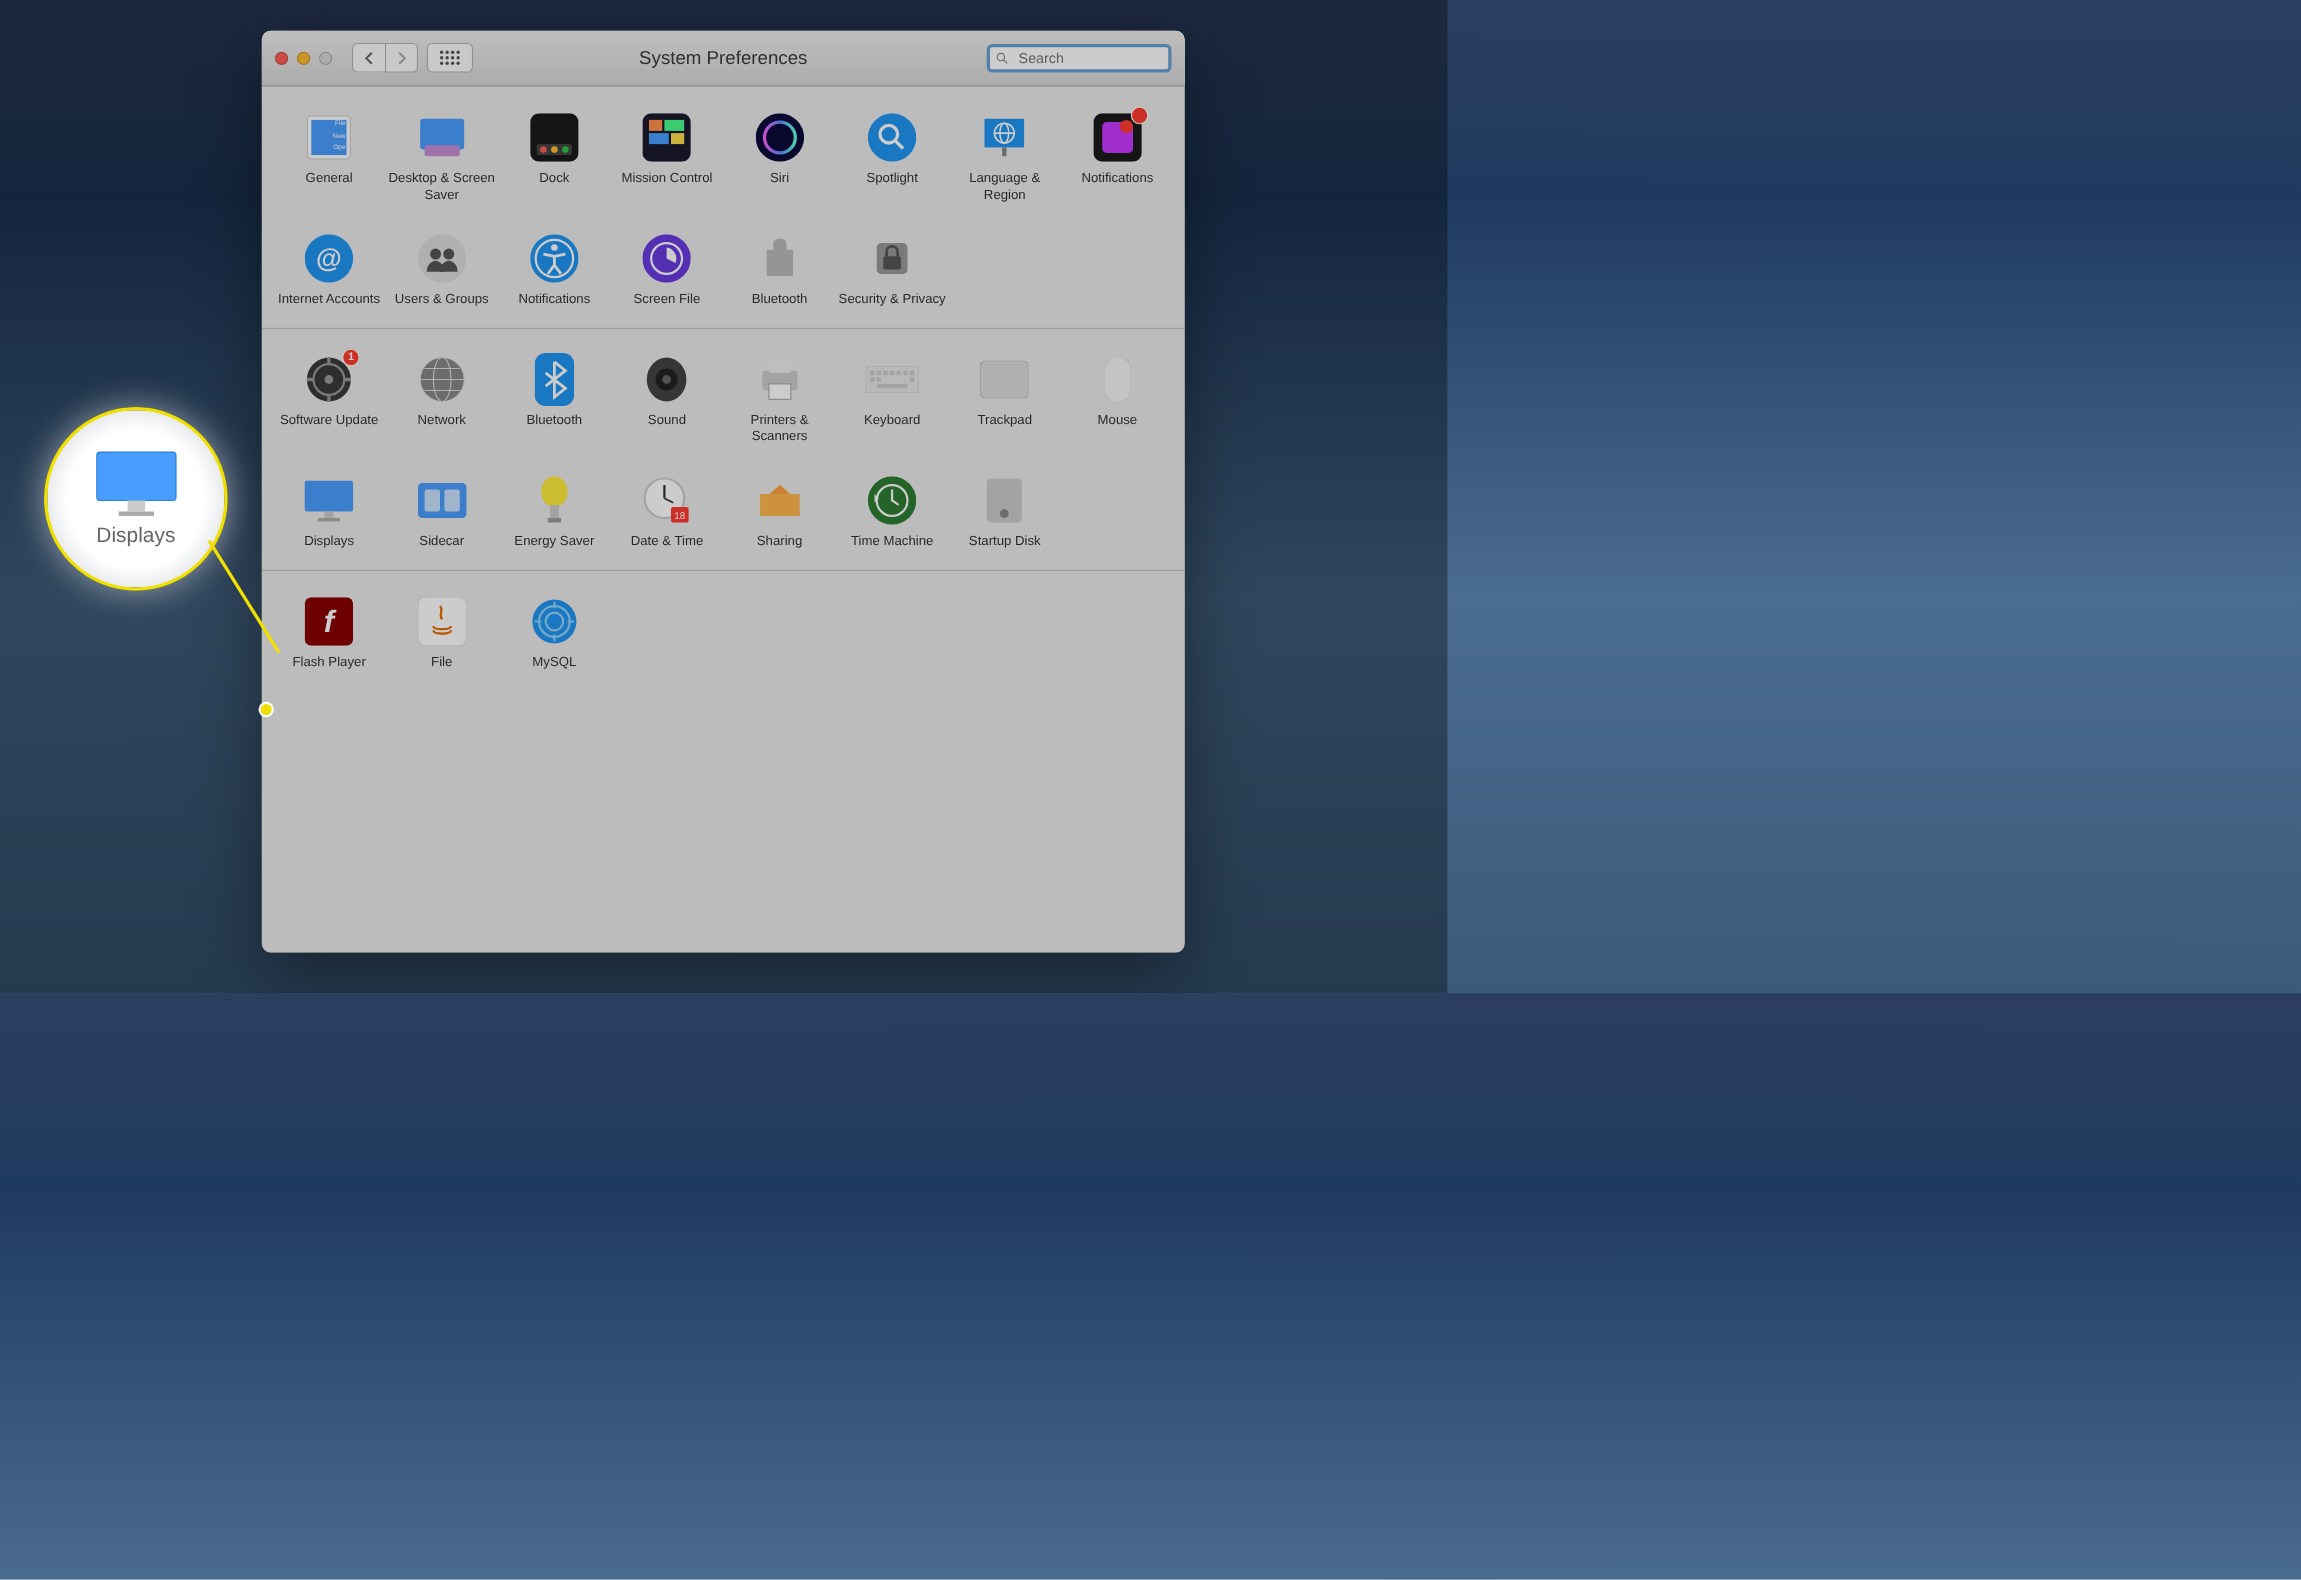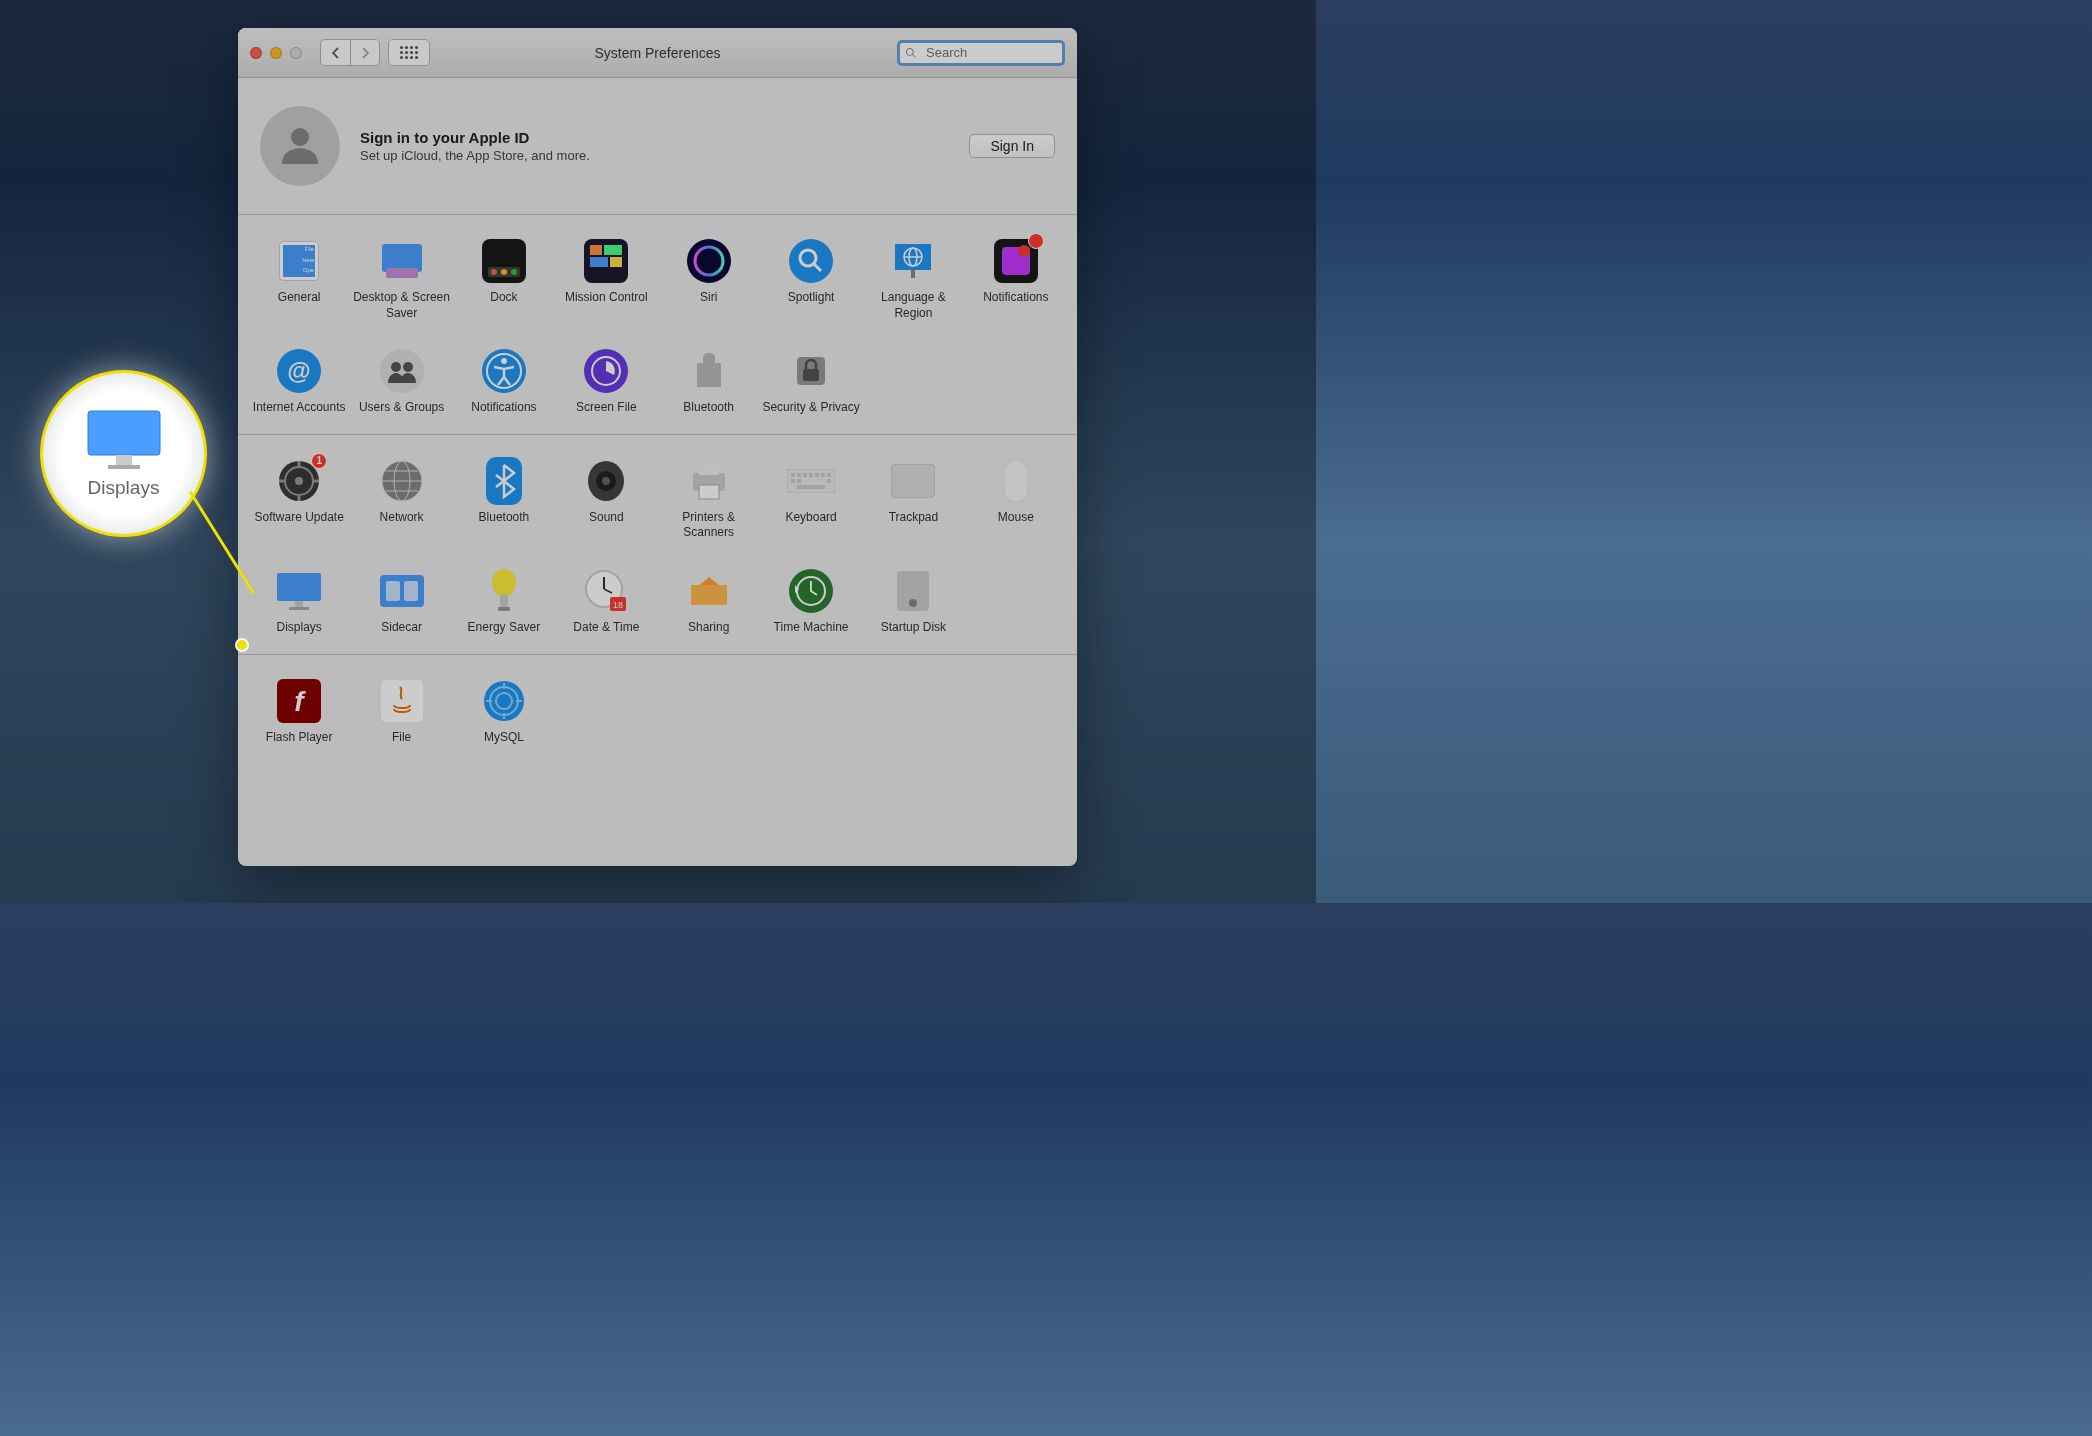--- a/index.html
+++ b/index.html
@@ -60,21 +60,21 @@
     .nav-btn:last-child { border-radius: 0 5px 5px 0; }
     .grid-btn {
       width: 42px; height: 27px; margin-left: 8px;
       background: #fcfcfc; border: 1px solid #b5b5b5; border-radius: 5px;
       display: flex; align-items: center; justify-content: center;
     }
     .grid-dots { display: grid; grid-template-columns: repeat(4,3px); grid-template-rows: repeat(3,3px); gap: 2px; }
     .grid-dots span { background: #555; border-radius: 50%; }
     .title-text {
       position: absolute; left: 50%; transform: translateX(-50%);
-      font-size: 14px; color: #3a3a3a; font-weight: 500;
+      font-size: 17px; color: #3a3a3a; font-weight: 500;
     }
     .search-wrap {
       margin-left: auto;
       position: relative;
     }
     .search-input {
       width: 168px; height: 26px; border: 3px solid #6ca0d8;
       border-radius: 5px; padding: 0 8px 0 26px; font-size: 13px;
       background: #fff; outline: none;
     }
@@ -196,33 +196,20 @@
     <div class="title-text">System Preferences</div>
     <div class="search-wrap">
       <svg class="search-icon-sm" viewBox="0 0 16 16">
           <circle cx="6.5" cy="6.5" r="4.5" stroke="#888" stroke-width="1.4" fill="none"></circle>
           <line x1="10" y1="10" x2="14" y2="14" stroke="#888" stroke-width="1.4"></line>
         </svg>
       <input class="search-input" placeholder="Search" style="">
     </div>
   </div>
 
-  <div class="apple-id-section">
-    <div class="avatar">
-      <svg viewBox="0 0 24 24" fill="#888">
-          <circle cx="12" cy="8" r="4"></circle>
-          <path d="M4 20 C4 15 8 13 12 13 C16 13 20 15 20 20 Z"></path>
-        </svg>
-    </div>
-    <div class="apple-id-text">
-      <h2>Sign in to your Apple ID</h2>
-      <p>Set up iCloud, the App Store, and more.</p>
-    </div>
-    <button class="signin-btn">Sign In</button>
-  </div>
 
   <div class="section-divider"></div>
 
   <div id="grid1" class="pref-grid">
       <div class="pref-item">
         <div class="pref-icon">
           <div style="width:40px;height:40px;background:#fff;border:1px solid #ccc;border-radius:4px;display:grid;grid-template-rows:repeat(3,1fr);padding:3px">
             <div style="background:#4a9eff;font-size:6px;color:#fff;text-align:right;padding:1px">File</div>
             <div style="background:#4a9eff;font-size:6px;color:#fff;text-align:right;padding:1px">New</div>
             <div style="background:#4a9eff;font-size:6px;color:#fff;text-align:right;padding:1px">Ope</div>

